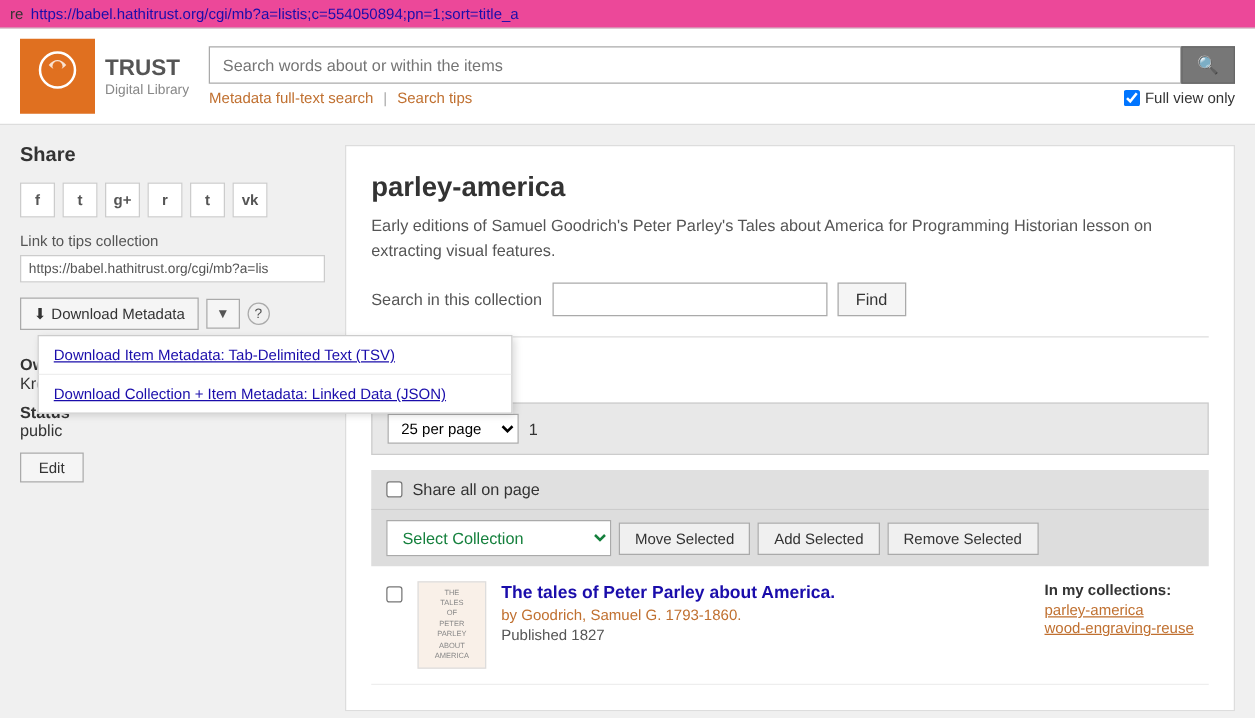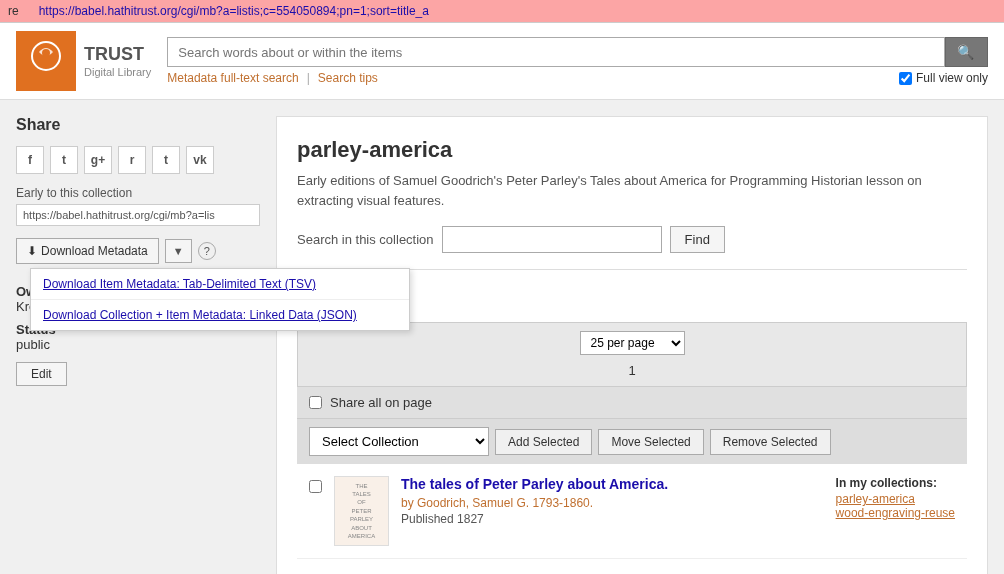--- a/index.html
+++ b/index.html
@@ -1,27 +1,27 @@
 <!DOCTYPE html>
 <html><head>
   <meta charset="utf-8">
   <style>
     * { box-sizing: border-box; margin: 0; padding: 0; }
     body { font-family: Arial, sans-serif; font-size: 13px; background: #f0f0f0; color: #333; }
 
     
     .browser-bar {
-      background: #fca5a5;
+      background: #ec4899;
       border-bottom: 1px solid #ccc;
       padding: 4px 8px;
       font-size: 12px;
       color: #333;
       display: flex;
       align-items: center;
-      gap: 20px;
+      gap: 6px;
     }
     .browser-bar .url {
       color: #1a0dab;
       flex: 1;
     }
 
     
     .site-header {
       background: white;
       border-bottom: 1px solid #ddd;
@@ -285,22 +285,21 @@
       color: #333;
       margin-bottom: 12px;
     }
     .items-toolbar {
       background: #e8e8e8;
       border: 1px solid #ccc;
       padding: 8px 12px;
       display: flex;
       align-items: center;
       gap: 8px;
-      margin-bottom: 0;
-      flex-direction: column;
+      margin-bottom: 12px;
     }
     .per-page-select {
       border: 1px solid #aaa;
       background: white;
       padding: 3px 6px;
       font-size: 12px;
       cursor: pointer;
     }
     .page-num { font-size: 13px; color: #333; }
 
@@ -320,21 +319,21 @@
       display: flex;
       align-items: center;
       gap: 6px;
       border-top: 1px solid #ccc;
     }
     .collection-select {
       border: 1px solid #aaa;
       background: white;
       padding: 5px 8px;
       font-size: 13px;
-      color: #000000;
+      color: #15803d;
       min-width: 180px;
     }
     .toolbar-btn {
       border: 1px solid #aaa;
       background: #f0f0f0;
       padding: 5px 12px;
       font-size: 12px;
       cursor: pointer;
       color: #333;
       white-space: nowrap;
@@ -427,21 +426,21 @@
 
     <div class="social-icons">
       <button class="social-btn">f</button>
       <button class="social-btn">t</button>
       <button class="social-btn">g+</button>
       <button class="social-btn">r</button>
       <button class="social-btn">t</button>
       <button class="social-btn">vk</button>
     </div>
 
-    <div class="link-label">Early to this collection</div>
+    <div class="link-label">Link to tips collection</div>
     <div class="link-box">https://babel.hathitrust.org/cgi/mb?a=lis</div>
 
     <div class="download-btn-area">
       <button class="download-btn">
         <span>⬇</span>
         <span>Download Metadata</span>
       </button>
       <button class="download-btn-arrow">▼</button>
       <div class="help-icon">?</div>
 
@@ -485,22 +484,22 @@
 
     <div class="select-all-row">
       <input type="checkbox" style="">
       <span class="select-all-label">Share all on page</span>
     </div>
 
     <div class="collection-toolbar">
       <select class="collection-select">
         <option>Select Collection</option>
       </select>
+      <button class="toolbar-btn">Move Selected</button>
       <button class="toolbar-btn">Add Selected</button>
-      <button class="toolbar-btn">Move Selected</button>
       <button class="toolbar-btn">Remove Selected</button>
     </div>
 
     
     <div class="book-item">
       <input type="checkbox" class="book-checkbox" style="">
       <div class="book-thumb">
         <span style="font-size:6px; color:#888; line-height:1.4; text-align:center;">THE<br>TALES<br>OF<br>PETER<br>PARLEY<br>ABOUT<br>AMERICA</span>
       </div>
       <div class="book-info">

